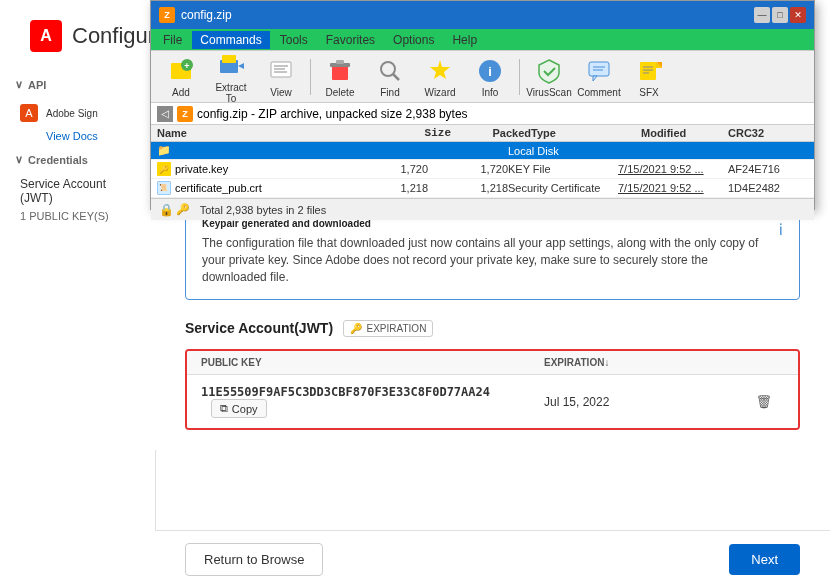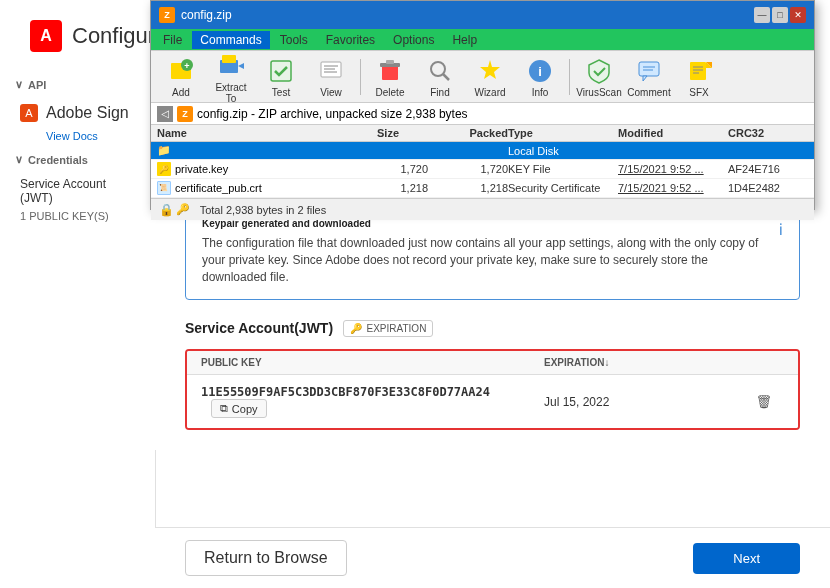--- a/index.html
+++ b/index.html
@@ -82,21 +82,21 @@
       height: 18px;
       background: #e8490f;
       border-radius: 3px;
       display: flex;
       align-items: center;
       justify-content: center;
       color: white;
       font-size: 11px;
     }
 
-    .sidebar-item-label { color: #333; font-size: 16px; }
+    .sidebar-item-label { color: #333; font-size: 10px; }
     .sidebar-subitem { padding: 3px 15px 3px 46px; color: #0066cc; font-size: 11px; cursor: pointer; }
 
     .sidebar-cred-section {
       padding: 8px 15px;
       font-size: 11px;
       color: #666;
       font-weight: 600;
       display: flex;
       align-items: center;
       gap: 5px;
@@ -271,26 +271,26 @@
       background: #fff;
       border-top: 1px solid #e0e0e0;
     }
 
     .return-btn {
       padding: 8px 18px;
       border: 1px solid #ccc;
       border-radius: 4px;
       background: #fff;
       cursor: pointer;
-      font-size: 16px;
+      font-size: 13px;
       color: #333;
     }
 
     .next-btn {
-      padding: 8px 40px;
+      padding: 8px 22px;
       border: none;
       border-radius: 4px;
       background: #0066cc;
       color: #fff;
       cursor: pointer;
       font-size: 13px;
     }
 
     
     .winzip-window {
@@ -444,24 +444,24 @@
 
     .filelist-header {
       display: flex;
       background: #f0f0f0;
       border-bottom: 1px solid #ccc;
       font-size: 11px;
       padding: 2px 6px;
     }
 
     .fl-col-name { flex: 1; font-weight: 600; color: #333; }
-    .fl-col-size { width: 80px; text-align: center; font-weight: 600; color: #333; }
+    .fl-col-size { width: 80px; text-align: right; font-weight: 600; color: #333; font-family: Liberation Mono, monospace; }
     .fl-col-packed { width: 80px; text-align: right; font-weight: 600; color: #333; }
     .fl-col-type { width: 110px; font-weight: 600; color: #333; }
-    .fl-col-modified { width: 110px; font-weight: 600; color: #333; }
+    .fl-col-modified { width: 87px; font-weight: 600; color: #333; }
     .fl-col-crc { width: 80px; font-weight: 600; color: #333; }
 
     .filelist-row {
       display: flex;
       align-items: center;
       padding: 2px 6px;
       font-size: 11px;
       border-bottom: 1px solid #f0f0f0;
     }
 
@@ -667,29 +667,20 @@
           <rect x="3" y="8" width="18" height="13" fill="#4a90d9" rx="1"></rect>
           <polygon points="21,14 27,11 27,17" fill="#4a90d9"></polygon>
           <rect x="5" y="3" width="14" height="8" fill="#ffd700" rx="1"></rect>
         </svg>
       </div>
       <span class="tb-label">Extract To</span>
     </div>
     <div class="tb-btn">
       <div class="tb-icon">
         <svg width="28" height="28" viewBox="0 0 28 28">
-          <rect x="4" y="4" width="20" height="20" fill="#e8f4e8" rx="2" stroke="#4caf50" stroke-width="1.5"></rect>
-          <polyline points="8,14 12,18 20,10" fill="none" stroke="#4caf50" stroke-width="2.5"></polyline>
-        </svg>
-      </div>
-      <span class="tb-label">Test</span>
-    </div>
-    <div class="tb-btn">
-      <div class="tb-icon">
-        <svg width="28" height="28" viewBox="0 0 28 28">
           <rect x="4" y="5" width="20" height="15" fill="#fff" rx="1" stroke="#aaa" stroke-width="1"></rect>
           <line x1="7" y1="9" x2="21" y2="9" stroke="#888" stroke-width="1"></line>
           <line x1="7" y1="12" x2="18" y2="12" stroke="#888" stroke-width="1"></line>
           <line x1="7" y1="15" x2="20" y2="15" stroke="#888" stroke-width="1"></line>
         </svg>
       </div>
       <span class="tb-label">View</span>
     </div>
     <div class="tb-separator"></div>
     <div class="tb-btn">

